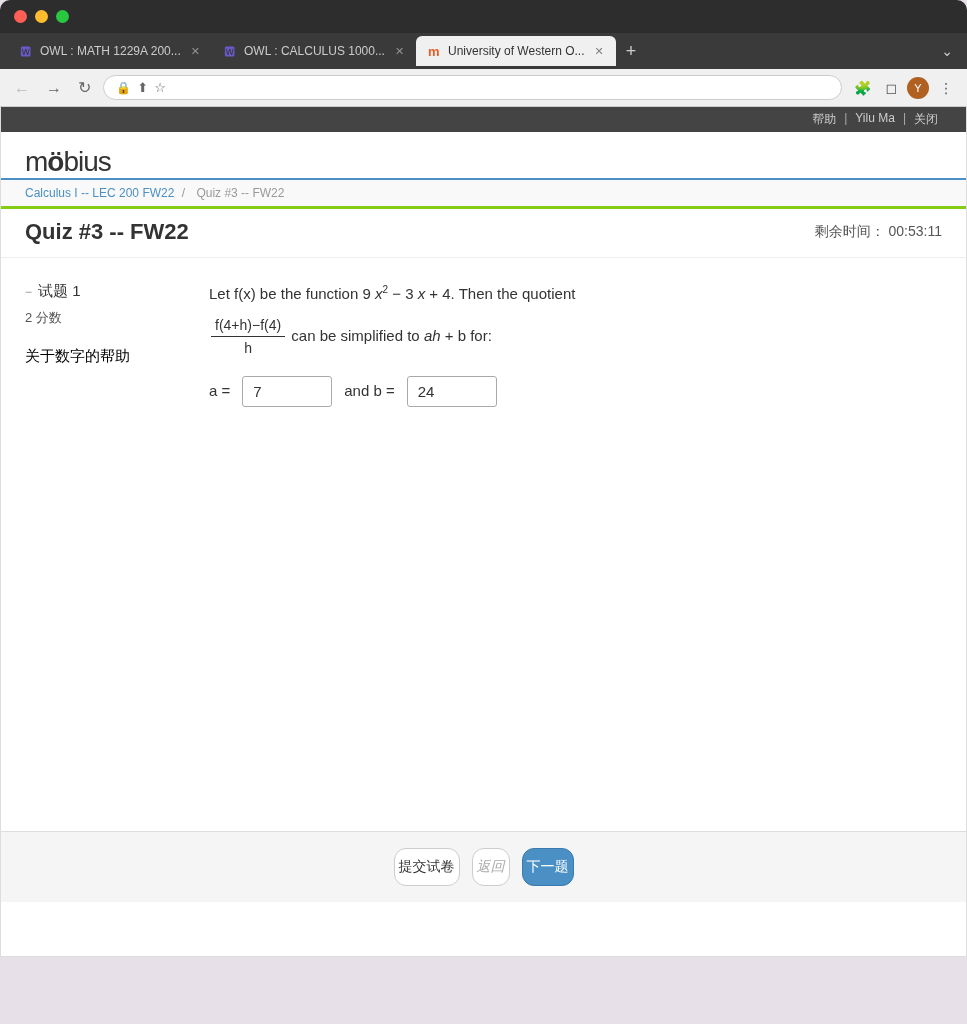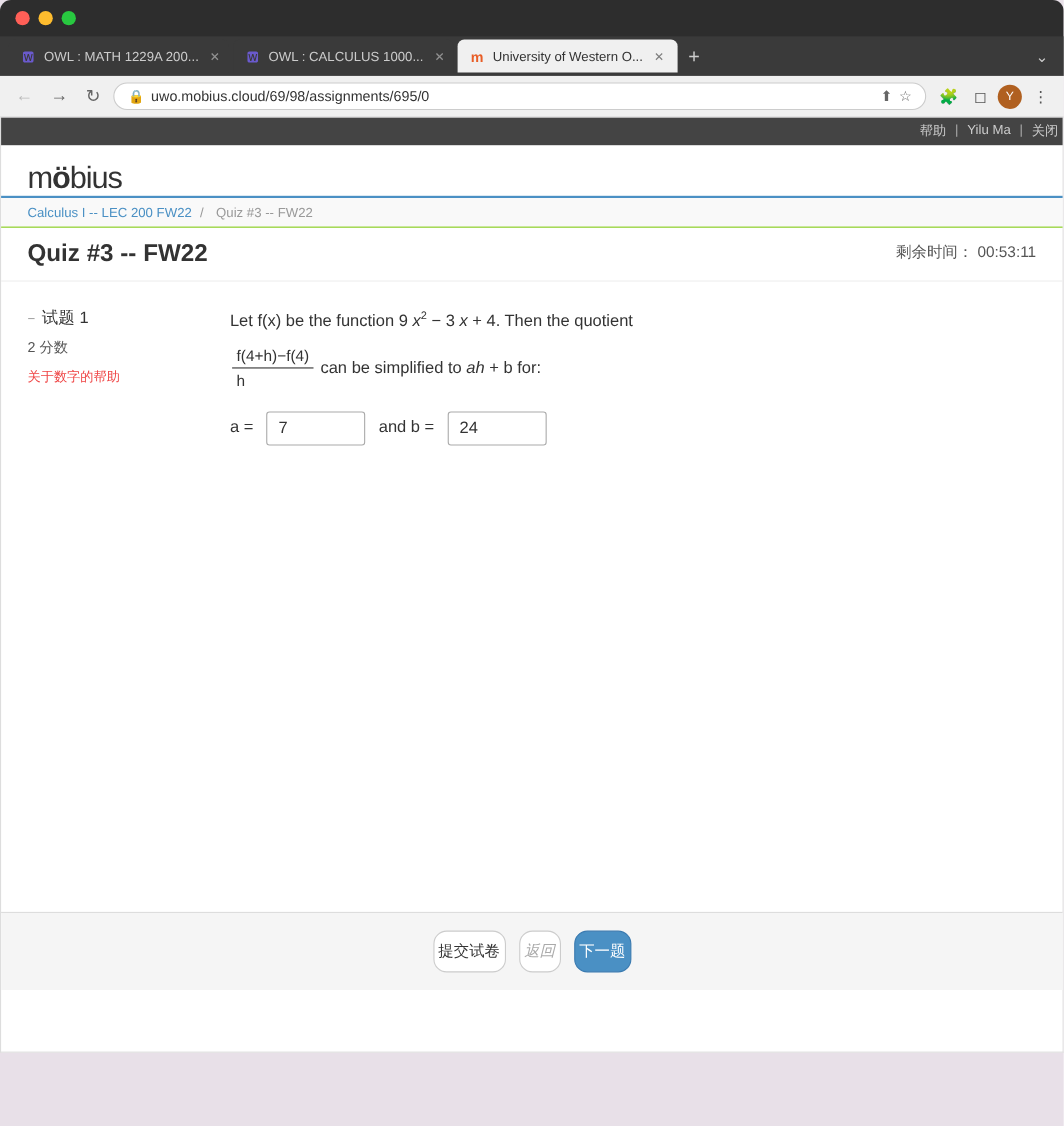--- a/index.html
+++ b/index.html
@@ -27,48 +27,48 @@
     .url-box { flex: 1; display: flex; align-items: center; background: white; border: 1px solid #ccc; border-radius: 20px; padding: 4px 12px; gap: 6px; font-size: 13px; color: #333; }
     .url-text { flex: 1; }
     .url-icons { display: flex; gap: 6px; align-items: center; color: #666; font-size: 14px; }
     .browser-actions { display: flex; gap: 6px; align-items: center; }
     .browser-action-btn { background: none; border: none; cursor: pointer; font-size: 14px; color: #555; padding: 2px 4px; }
 
     
     .page-content { background: white; border: 1px solid #ddd; border-top: none; min-height: 850px; }
 
     
-    .top-bar { background: #444; color: #ccc; font-size: 12px; text-align: right; padding: 4px 4px; display: flex; justify-content: flex-end; gap: 8px; }
+    .top-bar { background: #444; color: #ccc; font-size: 12px; text-align: right; padding: 4px 28px; display: flex; justify-content: flex-end; gap: 8px; }
     .top-bar a { color: #ccc; text-decoration: none; }
     .top-bar span { color: #aaa; }
 
     
     .mobius-header { padding: 14px 24px 0; border-bottom: 2px solid #4a90c4; }
     .mobius-logo { font-size: 28px; font-weight: 300; color: #333; letter-spacing: -1px; }
     .mobius-logo span { font-weight: 700; }
 
     
-    .breadcrumb { padding: 6px 24px; font-size: 12px; color: #666; background: #f9f9f9; border-bottom: 1px solid #84cc16; }
+    .breadcrumb { padding: 6px 24px; font-size: 12px; color: #666; background: #f9f9f9; border-bottom: 3px solid #84cc16; }
     .breadcrumb a { color: #4a90c4; text-decoration: none; }
     .breadcrumb span { color: #999; margin: 0 4px; }
 
     
     .quiz-header { display: flex; justify-content: space-between; align-items: center; padding: 10px 24px 12px; border-bottom: 1px solid #eee; }
     .quiz-title { font-size: 22px; font-weight: 600; color: #333; }
     .timer { font-size: 14px; color: #555; }
 
     
     .question-area { padding: 24px 24px; display: flex; gap: 24px; }
     .question-sidebar { width: 160px; flex-shrink: 0; }
     .question-label { font-size: 15px; color: #333; display: flex; align-items: center; gap: 4px; margin-bottom: 8px; }
-    .question-points { font-size: 13px; color: #555; margin-bottom: 8px; }
-    .question-help-link { font-size: 12px; color: #ef4444; text-decoration: none; cursor: pointer; margin-top: 20px; }
+    .question-points { font-size: 13px; color: #555; margin-bottom: 20px; }
+    .question-help-link { font-size: 15px; color: #000000; text-decoration: none; cursor: pointer; margin-top: 20px; }
     .question-content { flex: 1; font-size: 15px; color: #333; line-height: 1.6; }
     .math-block { margin: 8px 0 16px; }
-    .fraction { display: inline-flex; flex-direction: column; align-items: flex-start; vertical-align: middle; font-size: 14px; margin: 0 2px; }
+    .fraction { display: inline-flex; flex-direction: column; align-items: center; vertical-align: middle; font-size: 14px; margin: 0 2px; }
     .fraction-num { border-bottom: 1px solid #333; padding: 0 4px; }
     .fraction-den { padding: 0 4px; }
     .answer-row { display: flex; align-items: center; gap: 12px; margin-top: 16px; flex-wrap: wrap; }
     .answer-label { font-size: 15px; color: #333; }
     .answer-input { border: 1px solid #aaa; border-radius: 3px; padding: 6px 10px; font-size: 15px; width: 90px; color: #333; outline: none; }
 
     
     .page-footer { background: #f5f5f5; border-top: 1px solid #ddd; padding: 16px 24px; display: flex; justify-content: center; gap: 12px; margin-top: auto; }
     .footer-spacer { flex: 1; }
     .btn { padding: 9px 4px; border-radius: 12px; font-size: 14px; cursor: pointer; border: 1px solid #ccc; background: white; color: #333; }
@@ -113,21 +113,20 @@
     <span class="tab-more">⌄</span>
   </div>
 </div>
 
 <div class="address-bar">
   <button class="nav-btn" disabled="">←</button>
   <button class="nav-btn">→</button>
   <button class="nav-btn">↻</button>
   <div class="url-box">
     <span style="color:#555; font-size:12px;">🔒</span>
-    <span class="url-text">uwo.mobius.cloud/69/98/assignments/695/0</span>
     <div class="url-icons">
       <span style="font-size:13px;">⬆</span>
       <span style="font-size:13px;">☆</span>
     </div>
   </div>
   <div class="browser-actions">
     <button class="browser-action-btn">🧩</button>
     <button class="browser-action-btn">◻</button>
     <button class="browser-action-btn" style="width:22px;height:22px;border-radius:50%;background:#b06020;border:none;color:white;font-size:11px;cursor:pointer;">Y</button>
     <button class="browser-action-btn">⋮</button>

